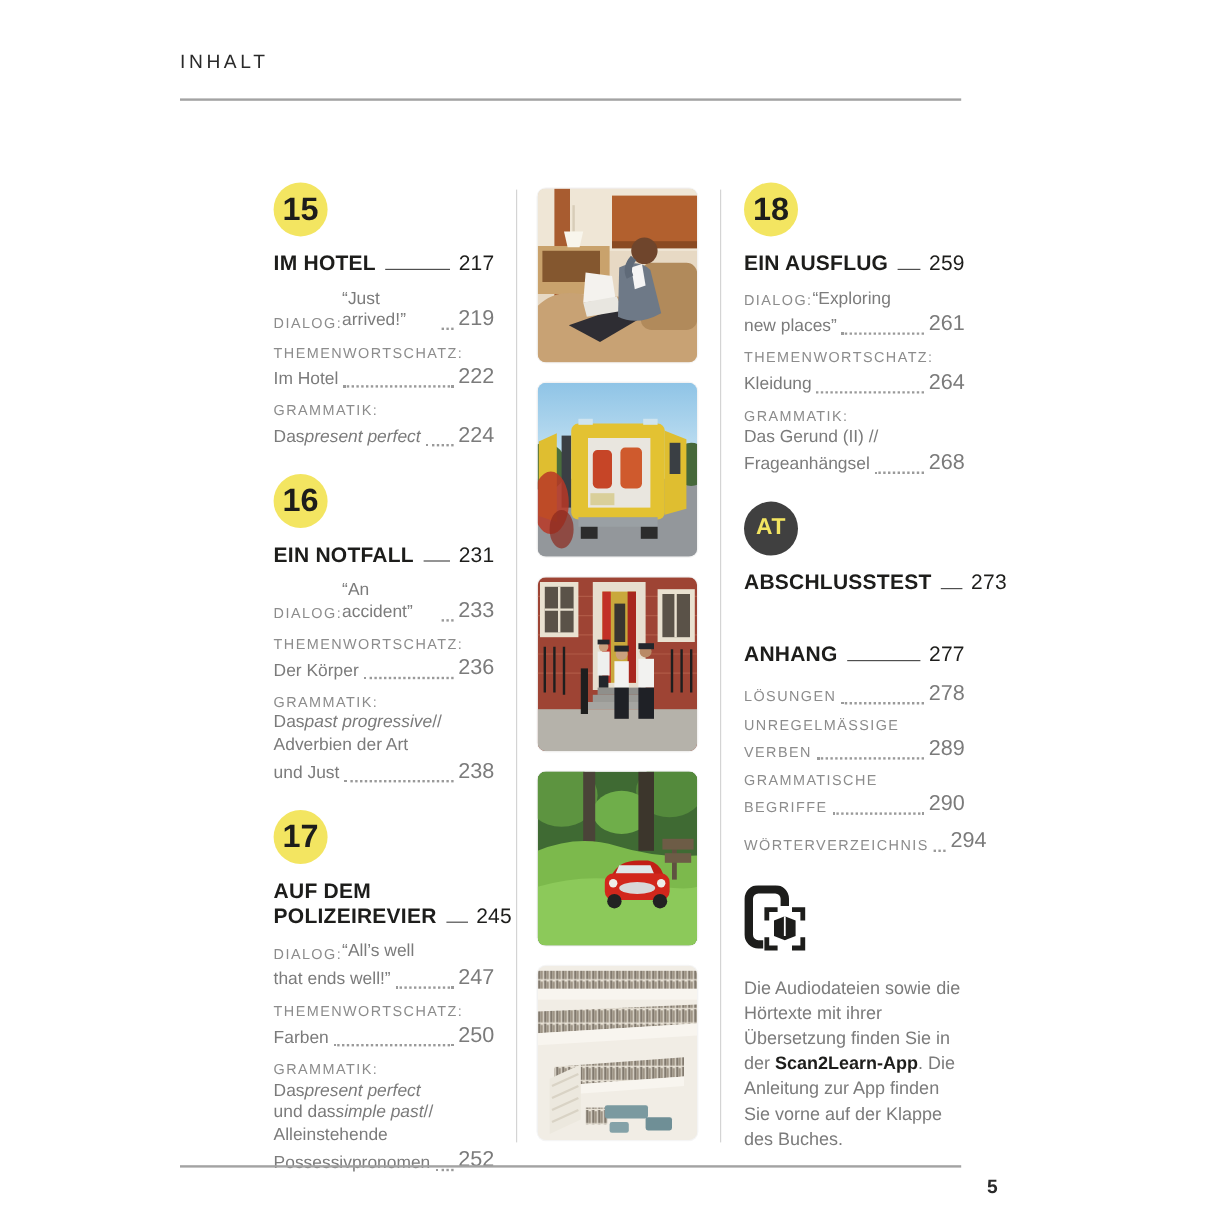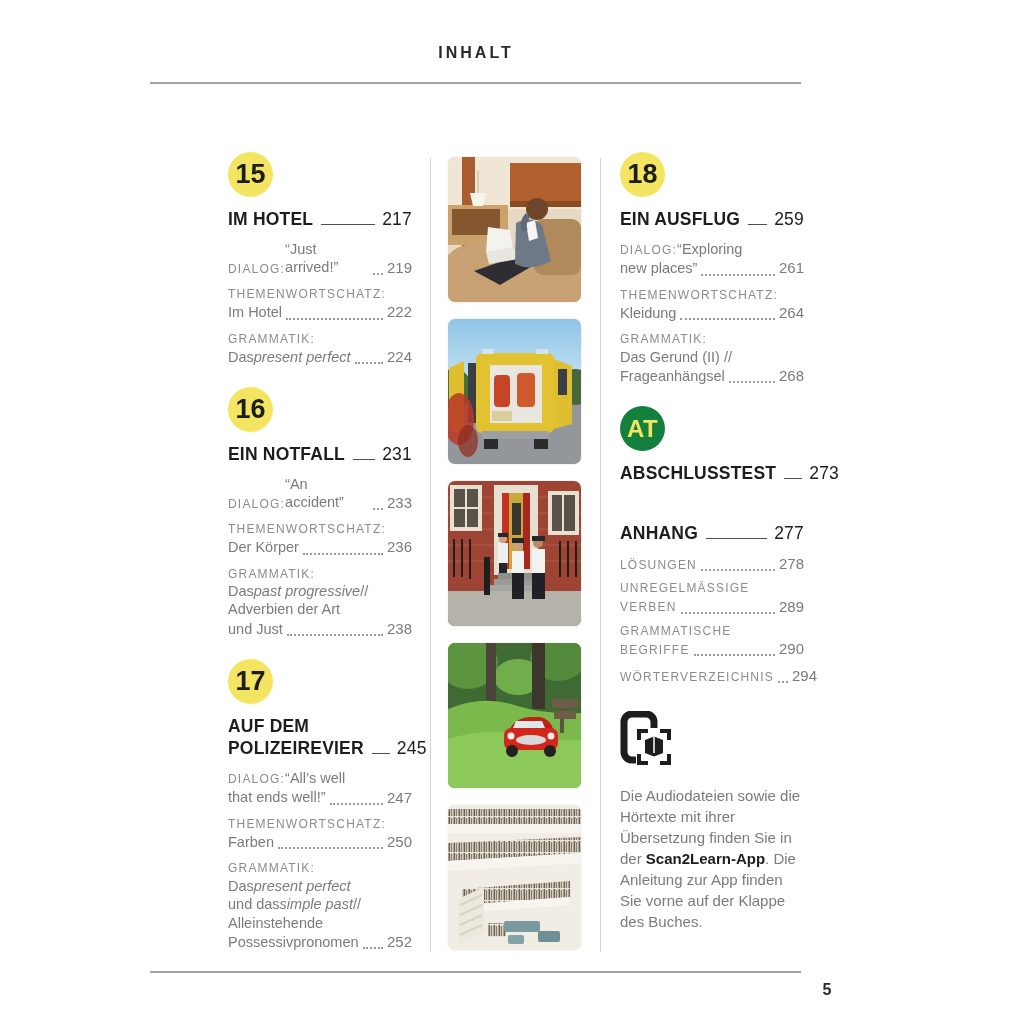--- a/index.html
+++ b/index.html
@@ -4,53 +4,53 @@
 <style>
   :root{
     --ink:#1d1d1b; --muted:#7b7b7b; --label:#8c8c8c;
     --yellow:#f3e561; --rule:#a3a3a3; --vrule:#d4d4d4;
   }
   *{box-sizing:border-box;margin:0;padding:0}
   html,body{background:#fff}
   body{font-family:"Liberation Sans","DejaVu Sans",sans-serif;color:var(--ink)}
   .page{position:relative;width:1024px;height:1024px;background:#fff;overflow:hidden;margin:0 auto}
 
-  .inhalt{position:absolute;top:44px;left:150px;width:652px;text-align:center;
-    font-weight:bold;font-size:16px;letter-spacing:3px;color:#2a2a2a}
+  .inhalt{position:absolute;top:44px;left:150px;width:652px;text-align:left;
+    font-weight:normal;font-size:16px;letter-spacing:3px;color:#2a2a2a}
   .rule-top{position:absolute;left:150px;top:82px;width:651px;height:2px;background:var(--rule)}
   .rule-bottom{position:absolute;left:150px;top:971px;width:651px;height:2px;background:var(--rule)}
   .folio{position:absolute;top:981px;left:802px;width:50px;text-align:center;font-weight:bold;font-size:16px;color:#2a2a2a}
 
   .vrule{position:absolute;top:158px;height:794px;width:1px;background:var(--vrule)}
   .vrule.l{left:430px}.vrule.r{left:600px}
 
   .col{position:absolute;top:152px;width:184px}
   .col-left{left:228px}
   .col-right{left:620px}
   .col-photos{position:absolute;left:448px;top:157px;width:133px}
 
   .badge{width:45px;height:45px;border-radius:50%;background:var(--yellow);
     display:flex;align-items:center;justify-content:center;
     font-size:27px;color:var(--ink);margin-bottom:12px;font-weight:700}
-  .badge.black{background:#15803d;color:var(--yellow);font-size:24px;letter-spacing:.5px}
+  .badge.black{background:#404040;color:var(--yellow);font-size:19px;letter-spacing:.5px}
 
   .chapter{margin-bottom:21px}
   .title-block{margin-bottom:9px}
   .title-line{display:flex;align-items:baseline;font-weight:bold;font-size:17.5px;
     line-height:1.25;color:var(--ink);letter-spacing:.2px}
   .title-leader{flex:1;border-bottom:1.5px solid #4f4f4f;margin:0 7px 3px 8px;min-width:18px}
   .title-page{font-weight:normal;font-size:17.5px}
 
   .item{margin-bottom:10px;color:var(--muted);font-size:14.5px;line-height:1.28}
   .row{display:flex;align-items:flex-end}
   .lbl{font-size:12px;letter-spacing:1.2px;color:var(--label)}
   .it{font-style:italic}
   .b{font-weight:bold;color:var(--ink)}
   .dots{flex:1;border-bottom:2px dotted #9a9a9a;margin:0 4px 2px 4px;min-width:10px}
-  .pg{color:var(--muted);font-size:15px;white-space:nowrap}
+  .pg{color:var(--muted);font-size:18px;white-space:nowrap}
 
   .section-at{margin-top:19px}
   .section-anhang{margin-top:38px}
   .anhang-items .item{margin-bottom:8px}
 
   .note-block{margin-top:26px}
   .note-icon{margin-bottom:12px}
   .note-text{color:var(--muted);font-size:15px;line-height:1.4}
 
   .photo{width:133px;height:145px;border-radius:7px;overflow:hidden;margin-bottom:17px;

